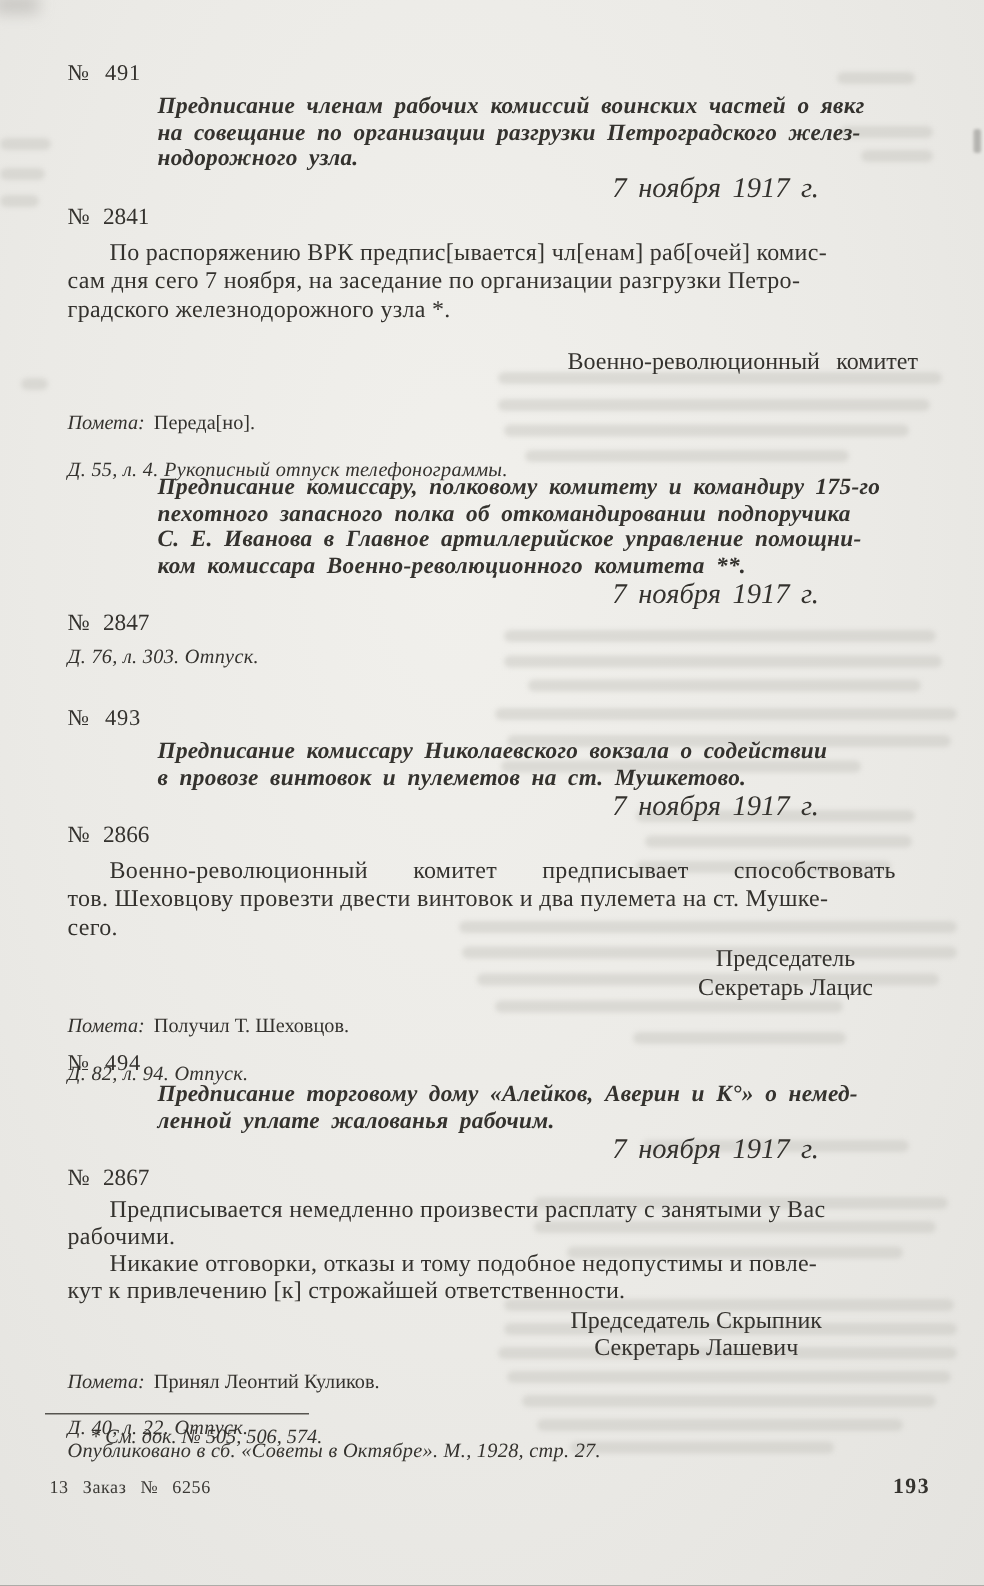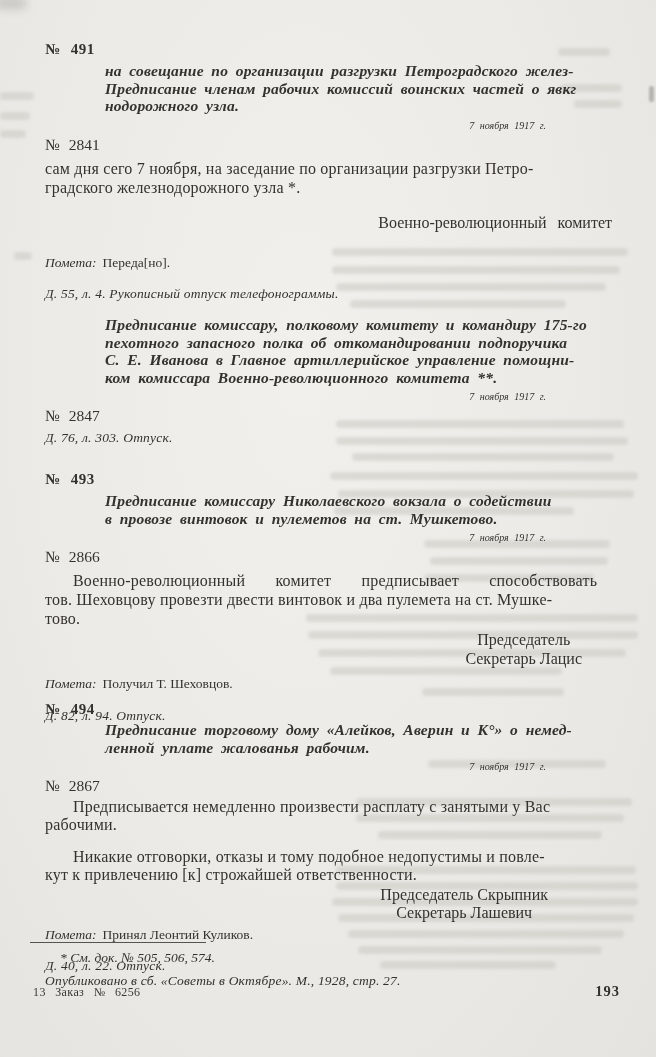--- a/index.html
+++ b/index.html
@@ -15,26 +15,26 @@
   }
   
   .ghost { position:absolute; height:8px; border-radius:4px;
            background:#c7c6c0; opacity:.5; filter:blur(1.6px); }
   .corner-smudge { position:absolute; top:-3px; left:-4px; width:30px; height:12px;
            background:#aeaca8; filter:blur(5px); opacity:.55; }
   .edge-mark { position:absolute; right:2px; top:86px; width:5px; height:16px;
            background:#8d8c88; filter:blur(1.2px); opacity:.55; border-radius:2px; }
   
   .doc { position:absolute; left:45px; right:44px; }
-  .doc-number { font-weight:700; font-size:15px; line-height:18px;
+  .doc-number { font-weight:400; font-size:15px; line-height:18px;
                 word-spacing:6px; letter-spacing:.5px; }
   .doc-title  { margin:4px 0 0 60px; font-weight:700; font-style:italic;
                 font-size:15.5px; line-height:17.5px; word-spacing:3.5px; letter-spacing:.2px; }
   .tline, .bline { white-space:nowrap; }
-  .doc-date   { font-style:italic; font-size:10px; line-height:18px;
+  .doc-date   { font-style:italic; font-size:19px; line-height:18px;
                 text-align:right; padding-right:66px; margin-top:2px; word-spacing:3px; }
   .reg-number { font-size:15.5px; line-height:18px; margin-top:1px; word-spacing:5px; }
   .body-par   { margin-top:5px; font-size:16px; line-height:19px; letter-spacing:.2px; }
   .compact .body-par { line-height:17.5px; margin-top:3px; }
   .indent     { padding-left:28px; }
   .stretched  { word-spacing:26px; }
   .sig-right  { text-align:right; font-size:16px; line-height:19px; margin-top:16px; word-spacing:7px; }
   .sig-block  { margin:3px 30px 0 auto; width:fit-content; text-align:center;
                 font-size:16px; line-height:18.5px; white-space:pre-line; }
   .sig-far    { margin-right:64px; }
@@ -96,27 +96,28 @@
   <div class="ghost" style="left:336px;top:882px;width:302px"></div>
   <div class="ghost" style="left:332px;top:898px;width:306px"></div>
   <div class="ghost" style="left:338px;top:914px;width:296px"></div>
   <div class="ghost" style="left:348px;top:930px;width:276px"></div>
   <div class="ghost" style="left:358px;top:946px;width:244px"></div>
   <div class="ghost" style="left:380px;top:961px;width:176px"></div>
 
   <section class="doc" style="top:40px">
     <div class="doc-number">№ 491</div>
     <div class="doc-title">
+      <div class="tline">Предписание членам рабочих комиссий воинских частей о явкг</div>
       <div class="tline">на совещание по организации разгрузки Петроградского желез-</div>
-      <div class="tline">Предписание членам рабочих комиссий воинских частей о явкг</div>
       <div class="tline">нодорожного узла.</div>
     </div>
     <div class="doc-date">7 ноября 1917 г.</div>
     <div class="reg-number">№ 2841</div>
     <div class="body-par">
+      <div class="bline indent">По распоряжению ВРК предпис[ывается] чл[енам] раб[очей] комис-</div>
       <div class="bline">сам дня сего 7 ноября, на заседание по организации разгрузки Петро-</div>
       <div class="bline">градского железнодорожного узла *.</div>
     </div>
     <div class="sig-right">Военно-революционный комитет</div>
     <div class="pometa">
       <span class="pometa-label">Помета:</span><span>Переда[но].</span>
     </div>
     <div class="archive">Д. 55, л. 4. Рукописный отпуск телефонограммы.</div>
   </section>
 
@@ -136,21 +137,21 @@
     <div class="doc-number">№ 493</div>
     <div class="doc-title">
       <div class="tline">Предписание комиссару Николаевского вокзала о содействии</div>
       <div class="tline">в провозе винтовок и пулеметов на ст. Мушкетово.</div>
     </div>
     <div class="doc-date">7 ноября 1917 г.</div>
     <div class="reg-number">№ 2866</div>
     <div class="body-par">
       <div class="bline indent stretched">Военно-революционный комитет предписывает способствовать</div>
       <div class="bline">тов. Шеховцову провезти двести винтовок и два пулемета на ст. Мушке-</div>
-      <div class="bline">тово.</div>
+      <div class="bline">сего.</div>
     </div>
     <div class="sig-block">Председатель
 Секретарь Лацис</div>
     <div class="pometa" style="margin-top:8px">
       <span class="pometa-label">Помета:</span><span>Получил Т. Шеховцов.</span>
     </div>
     <div class="archive">Д. 82, л. 94. Отпуск.</div>
   </section>
 
   <section class="doc compact" style="top:700px">
@@ -158,21 +159,21 @@
     <div class="doc-title" style="margin-top:3px">
       <div class="tline">Предписание торговому дому «Алейков, Аверин и К°» о немед-</div>
       <div class="tline">ленной уплате жалованья рабочим.</div>
     </div>
     <div class="doc-date">7 ноября 1917 г.</div>
     <div class="reg-number">№ 2867</div>
     <div class="body-par">
       <div class="bline indent">Предписывается немедленно произвести расплату с занятыми у Вас</div>
       <div class="bline">рабочими.</div>
     </div>
-    <div class="body-par" style="margin-top:15px">
+    <div class="body-par" style="margin-top:1px">
       <div class="bline indent">Никакие отговорки, отказы и тому подобное недопустимы и повле-</div>
       <div class="bline">кут к привлечению [к] строжайшей ответственности.</div>
     </div>
     <div class="sig-block sig-far" style="line-height:17.5px">Председатель Скрыпник
 Секретарь Лашевич</div>
     <div class="pometa">
       <span class="pometa-label">Помета:</span><span>Принял Леонтий Куликов.</span>
     </div>
     <div class="archive">Д. 40, л. 22. Отпуск.</div>
     <div class="published">Опубликовано в сб. «Советы в Октябре». М., 1928, стр. 27.</div>

